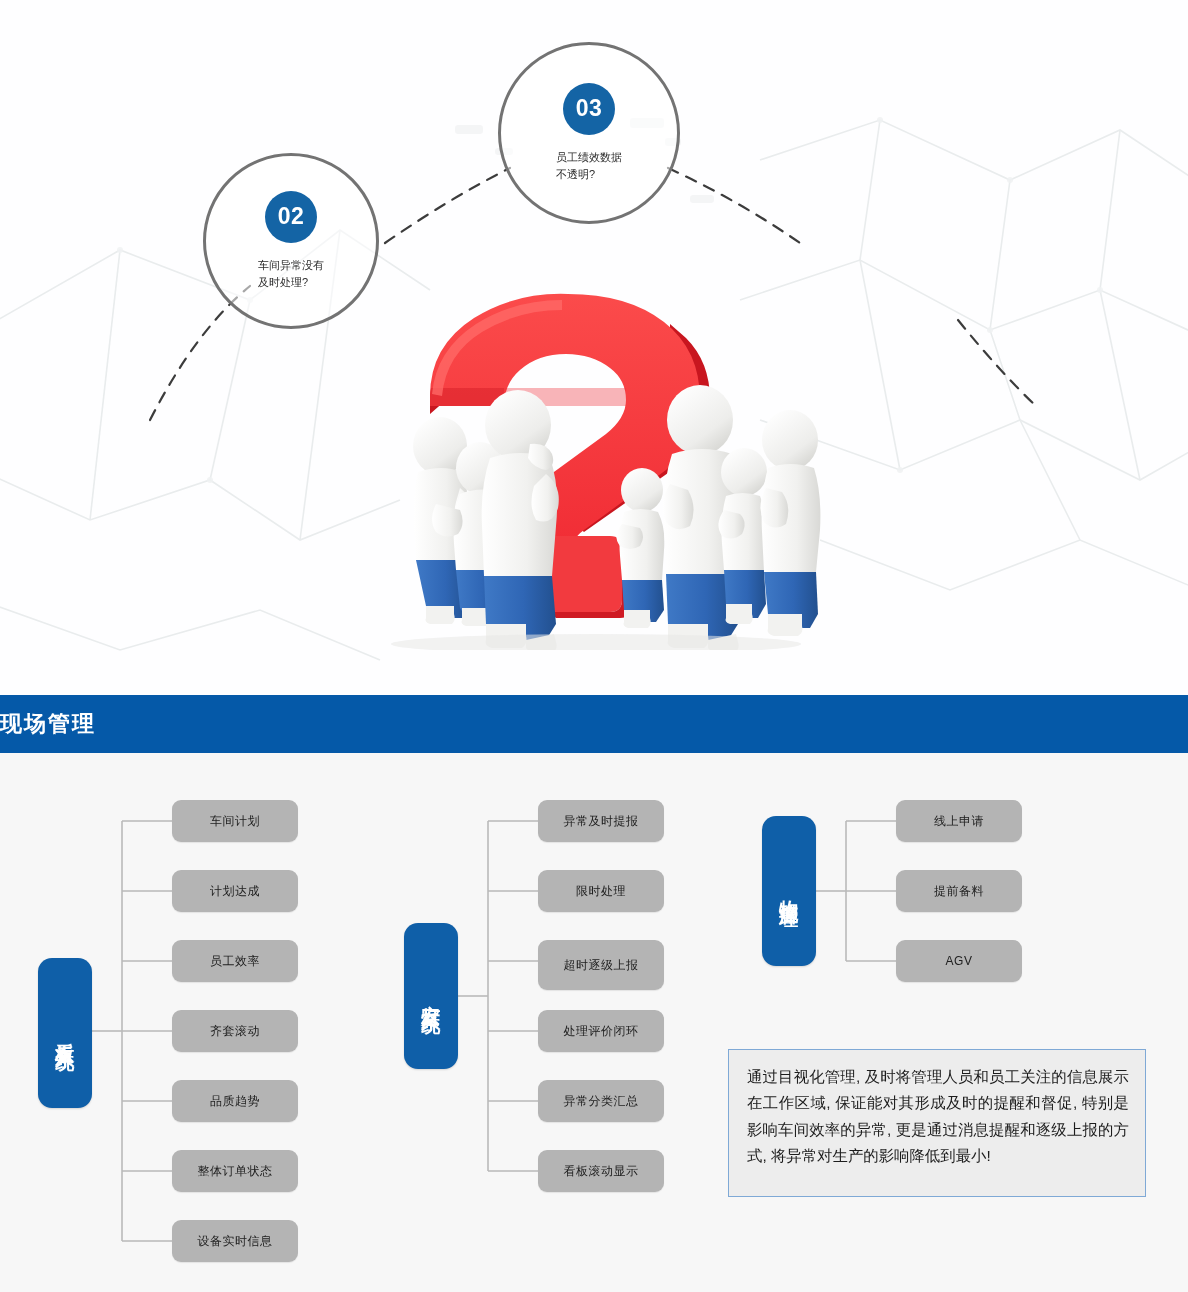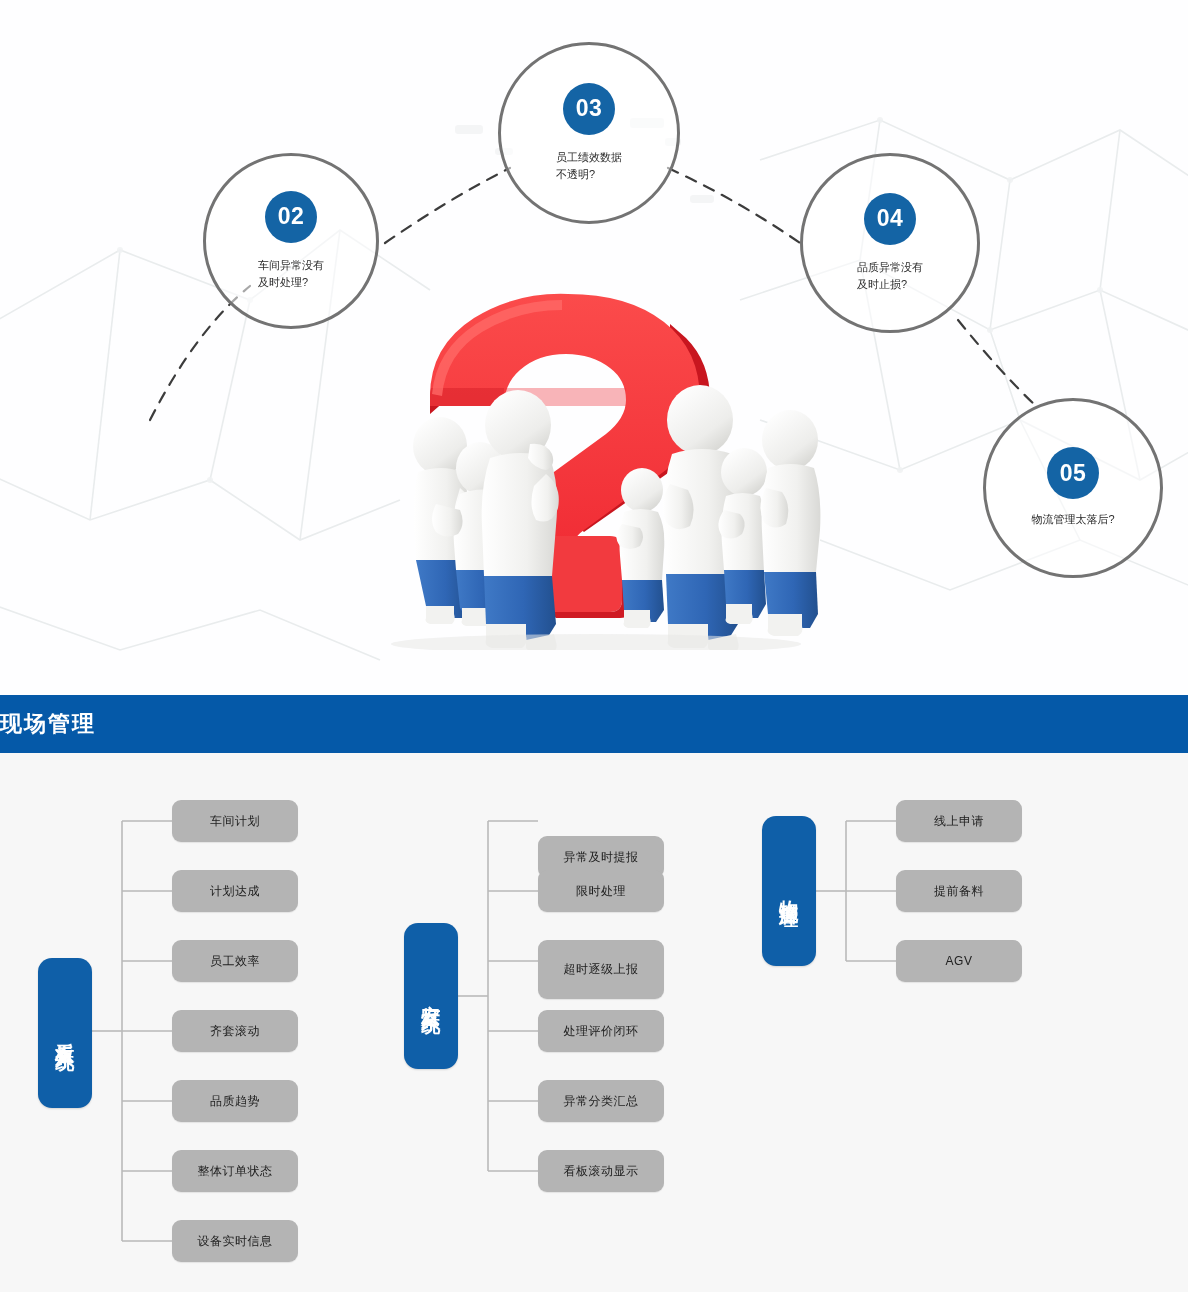--- a/index.html
+++ b/index.html
@@ -318,29 +318,20 @@
     <div class="bubble" id="bubble-02">
       <div class="badge">02</div>
       <div class="btxt">车间异常没有
 及时处理?</div>
     </div>
     <div class="bubble" id="bubble-03">
       <div class="badge">03</div>
       <div class="btxt">员工绩效数据
 不透明?</div>
     </div>
-    <div class="bubble" id="bubble-04">
-      <div class="badge">04</div>
-      <div class="btxt">品质异常没有
-及时止损?</div>
-    </div>
-    <div class="bubble" id="bubble-05">
-      <div class="badge">05</div>
-      <div class="btxt">物流管理太落后?</div>
-    </div>
   </div>
 
   <div id="banner">
     <div class="btitle">现场管理</div>
   </div>
 
   <div id="lower">
 
     <svg id="tree-lines" viewBox="0 0 1188 539">
       <g stroke="#b9b9b9" stroke-width="1.6" fill="none">
@@ -375,27 +366,30 @@
     <div class="root-node" style="left:38px; top:958px; width:54px; height:150px; top:205px;">看板系统</div>
     <div class="leaf" style="left:172px; top:47px; width:126px; height:42px;">车间计划</div>
     <div class="leaf" style="left:172px; top:117px; width:126px; height:42px;">计划达成</div>
     <div class="leaf" style="left:172px; top:187px; width:126px; height:42px;">员工效率</div>
     <div class="leaf" style="left:172px; top:257px; width:126px; height:42px;">齐套滚动</div>
     <div class="leaf" style="left:172px; top:327px; width:126px; height:42px;">品质趋势</div>
     <div class="leaf" style="left:172px; top:397px; width:126px; height:42px;">整体订单状态</div>
     <div class="leaf" style="left:172px; top:467px; width:126px; height:42px;">设备实时信息</div>
 
     <div class="root-node" style="left:404px; top:170px; width:54px; height:146px;">安灯系统</div>
-    <div class="leaf" style="left:538px; top:47px; width:126px; height:42px;margin-top:36px;">异常及时提报</div>
+    <div class="leaf" style="left:538px; top:47px; width:126px; height:42px;">异常及时提报</div>
     <div class="leaf" style="left:538px; top:117px; width:126px; height:42px;">限时处理</div>
-    <div class="leaf" style="left:538px; top:187px; width:126px; height:59px;">超时逐级上报</div>
+    <div class="leaf" style="left:538px; top:187px; width:126px; height:50px;">超时逐级上报</div>
     <div class="leaf" style="left:538px; top:257px; width:126px; height:42px;">处理评价闭环</div>
     <div class="leaf" style="left:538px; top:327px; width:126px; height:42px;">异常分类汇总</div>
     <div class="leaf" style="left:538px; top:397px; width:126px; height:42px;">看板滚动显示</div>
 
     <div class="root-node" style="left:762px; top:63px; width:54px; height:150px;">物流管理</div>
     <div class="leaf" style="left:896px; top:47px; width:126px; height:42px;">线上申请</div>
     <div class="leaf" style="left:896px; top:117px; width:126px; height:42px;">提前备料</div>
     <div class="leaf" style="left:896px; top:187px; width:126px; height:42px;">AGV</div>
 
+    <div id="note-box">
+      <div class="ntxt">通过目视化管理, 及时将管理人员和员工关注的信息展示在工作区域, 保证能对其形成及时的提醒和督促, 特别是影响车间效率的异常, 更是通过消息提醒和逐级上报的方式, 将异常对生产的影响降低到最小!</div>
+    </div>
   </div>
 
 </div>
 
 </body></html>

